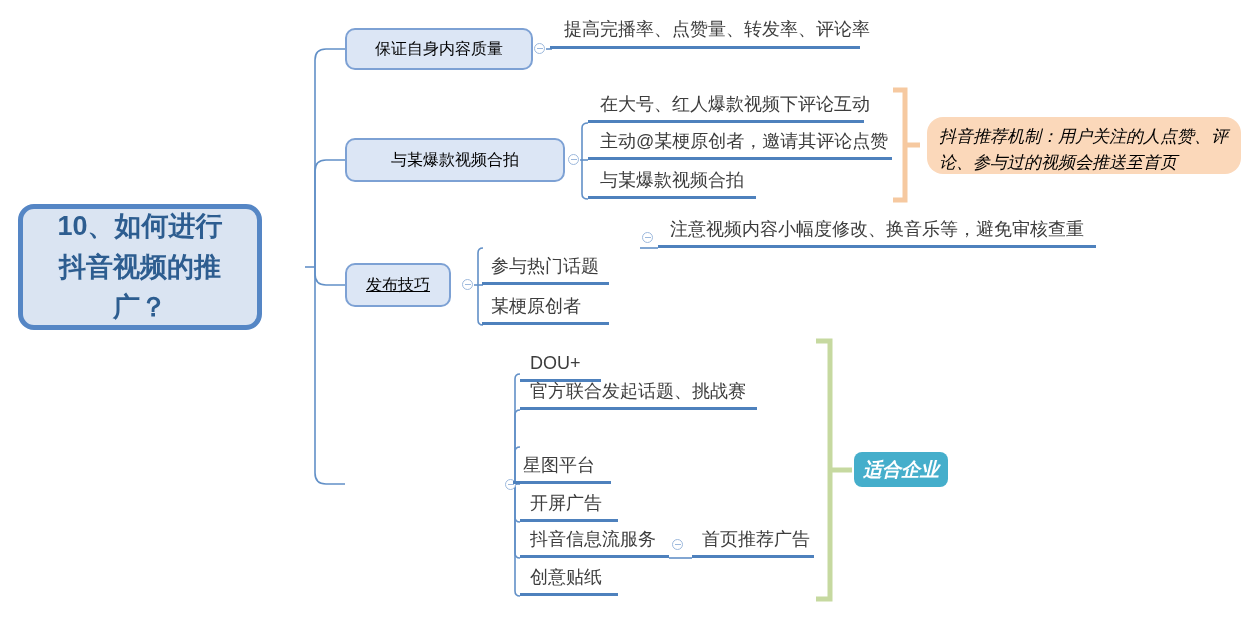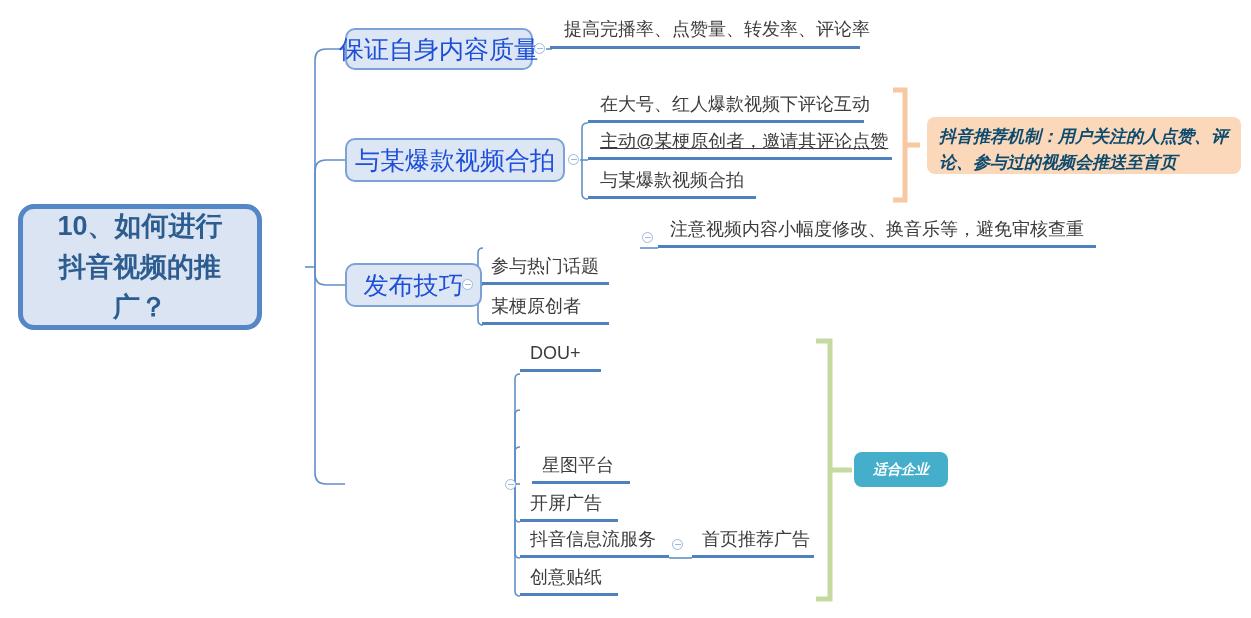--- a/index.html
+++ b/index.html
@@ -14,49 +14,49 @@
     background:#dae4f2;border:5px solid #5586c5;border-radius:16px;
     display:flex;align-items:center;justify-content:center;text-align:center;
     font-size:27px;font-weight:bold;color:#2d5d90;line-height:1.5;
     padding:8px 33px;
   }
   
   .topic-box{
     position:absolute;box-sizing:border-box;
     background:#dce6f5;border:2px solid #7da1d4;border-radius:10px;
     display:flex;align-items:center;justify-content:center;text-align:center;
-    font-size:25px;color:#1d4ed8;white-space:nowrap;
+    font-size:16px;color:#000000;white-space:nowrap;
   }
   
   .topic-line{
     position:absolute;box-sizing:border-box;
     font-size:18px;line-height:23px;color:#3d3d3d;white-space:nowrap;
     border-bottom:3.5px solid #4e81bd;padding-bottom:3.5px;
   }
   
   .collapse{
     position:absolute;width:11px;height:11px;border-radius:50%;
     border:1.5px solid #9db9dd;background:#ffffff;box-sizing:border-box;
   }
   .collapse::before{
     content:"";position:absolute;left:1.5px;right:1.5px;top:50%;height:1.4px;
     margin-top:-0.7px;background:#9db9dd;
   }
   
   .note-orange{
     position:absolute;left:927px;top:117px;width:314px;height:57px;box-sizing:border-box;
-    background:#fbd8ba;border-radius:8px;padding:7px 12px;
-    font-size:17px;line-height:1.55;font-style:italic;font-weight:700;color:#0c4a6e;
+    background:#fbd8ba;border-radius:16px;padding:7px 12px;
+    font-size:17px;line-height:1.55;font-style:italic;font-weight:400;color:#000000;
   }
   
   .note-teal{
     position:absolute;left:854px;top:452px;width:94px;height:35px;box-sizing:border-box;
     background:#45aecb;border-radius:8px;
     display:flex;align-items:center;justify-content:center;
-    font-size:14px;font-style:italic;font-weight:600;color:#ffffff;white-space:nowrap;
+    font-size:19px;font-style:italic;font-weight:600;color:#ffffff;white-space:nowrap;
   }
 </style>
 </head>
 <body>
 
 <div id="canvas">
 
   <svg id="connectors" viewBox="0 0 1251 618" xmlns="http://www.w3.org/2000/svg">
 
     <g stroke="#6290c7" stroke-width="1.6" fill="none">
@@ -99,34 +99,35 @@
 
   <div class="root-box">10、如何进行抖音视频的推广？</div>
 
   <div class="topic-box" style="left:345px;top:28px;width:188px;height:42px;">保证自身内容质量</div>
   <div class="collapse" style="left:534px;top:43px;"></div>
   <div class="topic-line" style="left:550px;top:19px;width:310px;padding-left:14px;font-family:Liberation Mono, monospace;">提高完播率、点赞量、转发率、评论率</div>
 
   <div class="topic-box" style="left:345px;top:138px;width:220px;height:44px;">与某爆款视频合拍</div>
   <div class="collapse" style="left:568px;top:154px;"></div>
   <div class="topic-line" style="left:588px;top:93px;width:276px;padding-left:12px;">在大号、红人爆款视频下评论互动</div>
-  <div class="topic-line" style="left:588px;top:130px;width:304px;padding-left:12px;text-decoration:underline;">主动@某梗原创者，邀请其评论点赞</div>
+  <div class="topic-line" style="left:588px;top:130px;width:304px;padding-left:12px;">主动@某梗原创者，邀请其评论点赞</div>
   <div class="topic-line" style="left:588px;top:169px;width:168px;padding-left:12px;">与某爆款视频合拍</div>
   <div class="note-orange">抖音推荐机制：用户关注的人点赞、评论、参与过的视频会推送至首页</div>
 
-  <div class="topic-box" style="left:345px;top:263px;width:137px;height:44px;">发布技巧</div>
+  <div class="topic-box" style="left:345px;top:263px;width:106px;height:44px;text-decoration:underline;">发布技巧</div>
   <div class="collapse" style="left:462px;top:279px;"></div>
   <div class="collapse" style="left:642px;top:232px;"></div>
   <div class="topic-line" style="left:658px;top:218px;width:438px;padding-left:12px;">注意视频内容小幅度修改、换音乐等，避免审核查重</div>
   <div class="topic-line" style="left:482px;top:255px;width:127px;padding-left:9px;">参与热门话题</div>
   <div class="topic-line" style="left:482px;top:295px;width:127px;padding-left:9px;">某梗原创者</div>
 
   <div class="collapse" style="left:505px;top:479px;"></div>
-  <div class="topic-line" style="left:520px;top:342px;width:81px;padding-left:10px;">DOU+</div>
-  <div class="topic-line" style="left:532px;top:454px;width:98px;padding-left:10px;">星图平台</div>
+  <div class="topic-line" style="left:520px;top:352px;width:81px;padding-left:10px;">DOU+</div>
+  <div class="topic-line" style="left:520px;top:380px;width:237px;padding-left:10px;">官方联合发起话题、挑战赛</div>
+  <div class="topic-line" style="left:513px;top:454px;width:98px;padding-left:10px;">星图平台</div>
   <div class="topic-line" style="left:520px;top:492px;width:98px;padding-left:10px;">开屏广告</div>
   <div class="topic-line" style="left:520px;top:528px;width:149px;padding-left:10px;">抖音信息流服务</div>
   <div class="collapse" style="left:672px;top:539px;"></div>
   <div class="topic-line" style="left:692px;top:528px;width:122px;padding-left:10px;">首页推荐广告</div>
   <div class="topic-line" style="left:520px;top:566px;width:98px;padding-left:10px;">创意贴纸</div>
   <div class="note-teal">适合企业</div>
 
 </div>
 
 </body></html>

